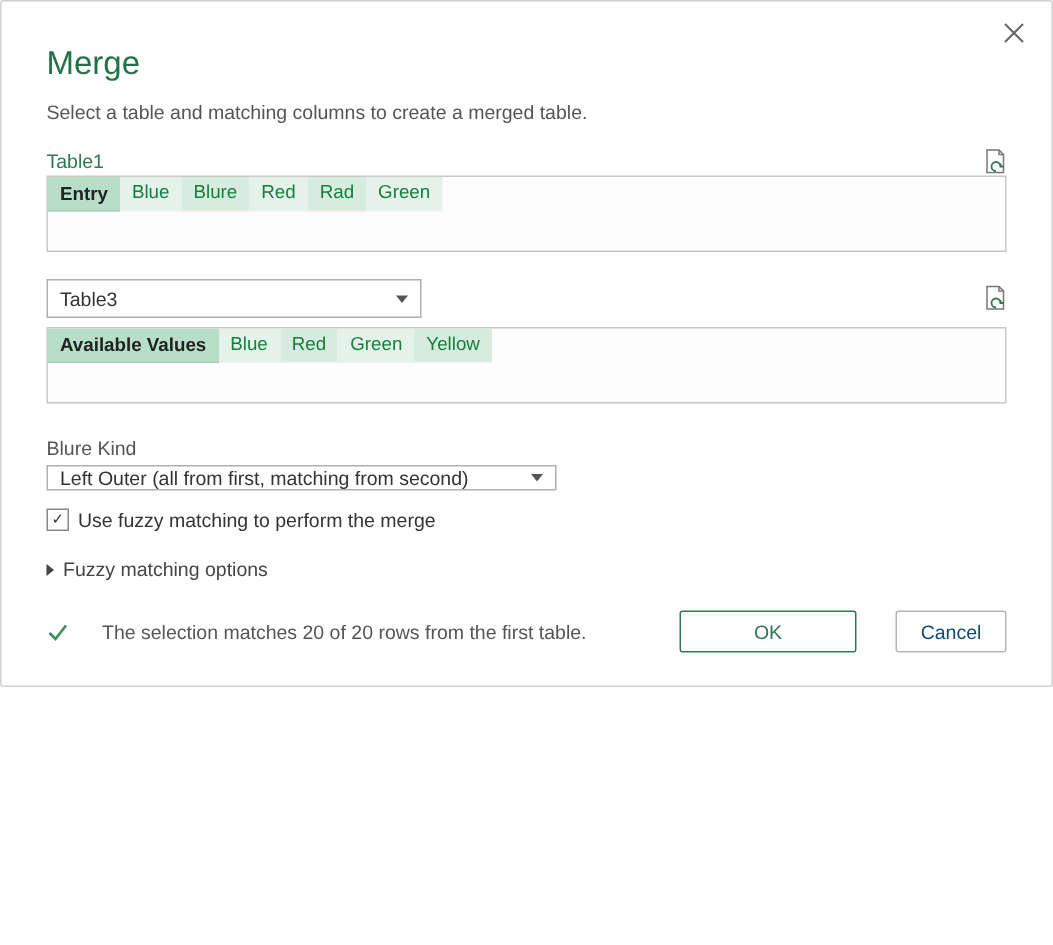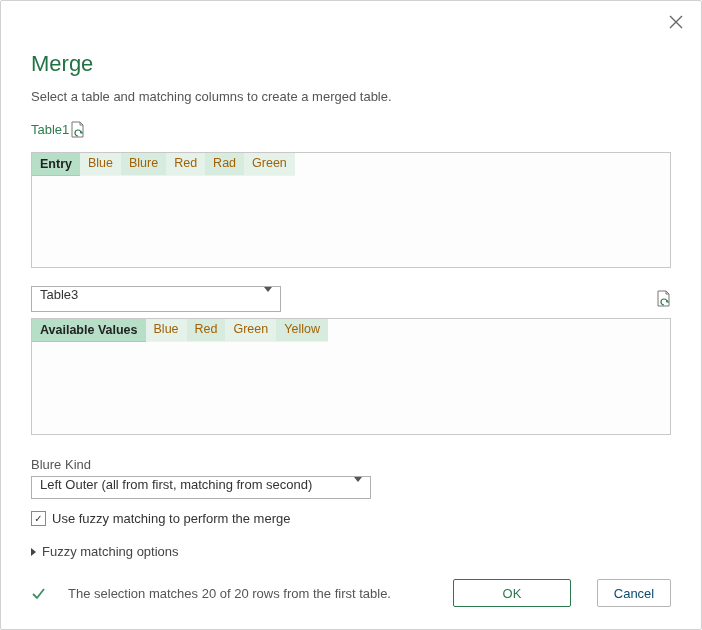--- a/index.html
+++ b/index.html
@@ -5,26 +5,26 @@
   html, body {
     margin: 0;
     padding: 0;
     font-family: "Segoe UI", -apple-system, sans-serif;
     font-size: 13px;
     color: #333;
     background: #fff;
   }
   .dialog {
     width: 702px;
-    height: 630px;
+    height: 458px;
     box-sizing: border-box;
     border: 1px solid #d0d0d0;
     border-radius: 2px;
     position: relative;
-    padding: 34px 30px 22px 30px;
+    padding: 12px 30px 22px 30px;
     display: flex;
     flex-direction: column;
   }
   .close-x {
     position: absolute;
     top: 14px;
     right: 18px;
     width: 14px;
     height: 14px;
     cursor: pointer;
@@ -37,21 +37,22 @@
     color: #217346;
     margin: 16px 0 12px 0;
   }
   .subtitle {
     color: #555;
     margin-bottom: 16px;
   }
   .table-label-row {
     display: flex;
     align-items: flex-end;
-    margin-bottom: 13px;
+    justify-content: space-between;
+    margin-bottom: 0;
   }
   .table-label {
     color: #2d7a50;
     font-size: 13px;
     padding: 2px 0;
   }
   .page-refresh {
     width: 16px;
     height: 18px;
     color: #777;
@@ -80,40 +81,40 @@
     background: #b7dfc8;
     color: #222;
     font-weight: 600;
     font-size: 12.5px;
     padding: 4px 8px;
     border-bottom: 1px solid #a7cdb8;
     white-space: nowrap;
   }
   .col-cell {
     background: #d7ecdf;
-    color: #a16207;
+    color: #15803d;
     font-size: 12.5px;
     padding: 3px 8px;
     border-bottom: 1px solid #f0f0f0;
     white-space: nowrap;
   }
   .col-cell.alt { background: #e4f2e9; }
 
   .second-table-row {
     display: flex;
     align-items: center;
     justify-content: space-between;
     margin-bottom: 6px;
   }
   .combo {
     width: 232px;
     height: 24px;
     border: 1px solid #b0b0b0;
     display: flex;
-    align-items: flex-start;
+    align-items: center;
     justify-content: space-between;
     padding: 0 8px;
     font-size: 13px;
     color: #333;
     background: #fff;
     cursor: pointer;
   }
   .combo.wide { width: 322px; gap: 29px; }
   .caret {
     width: 0; height: 0;

